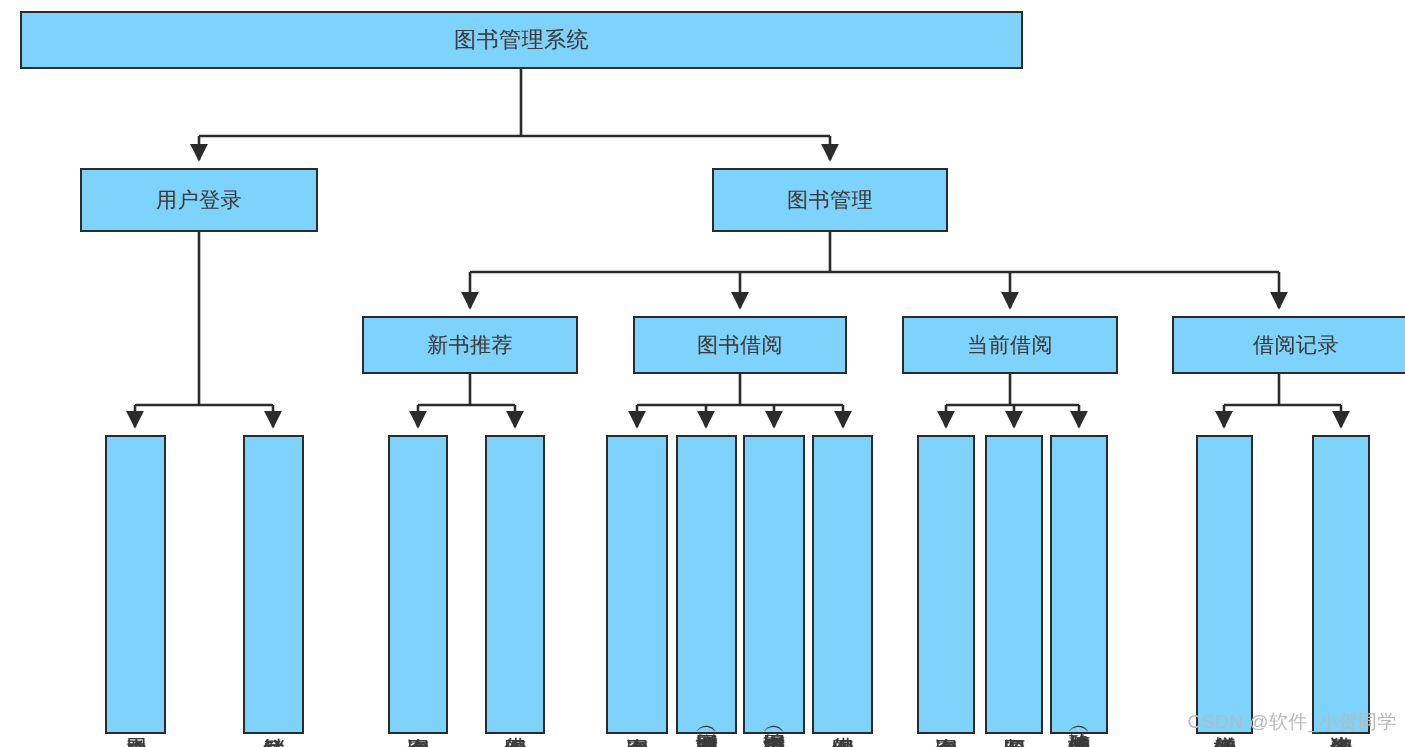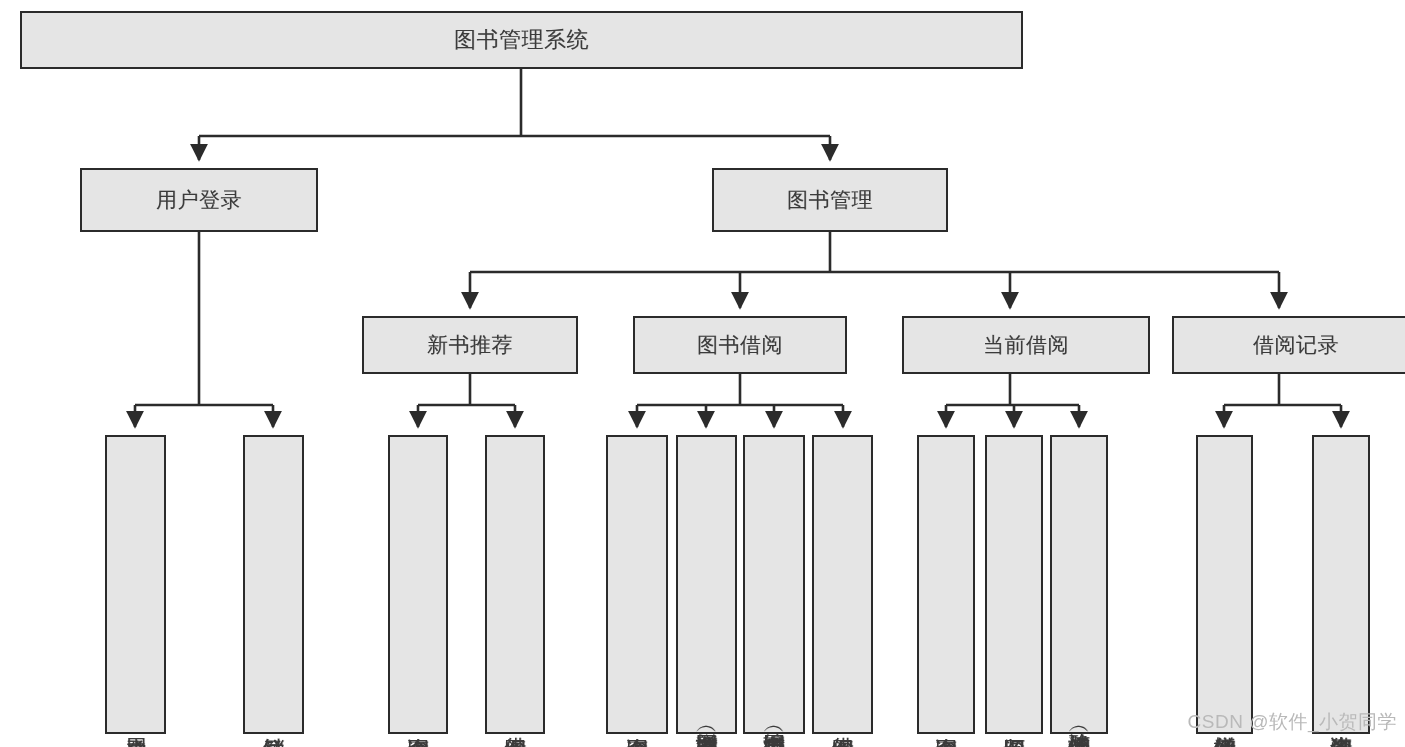--- a/index.html
+++ b/index.html
@@ -5,21 +5,21 @@
   html,body{margin:0;padding:0;background:#ffffff;}
   body{
     font-family:"Liberation Sans","DejaVu Sans",sans-serif;
     width:1405px;height:747px;position:relative;overflow:hidden;
   }
   #canvas{position:absolute;left:0;top:0;width:1405px;height:747px;}
   svg#wires{position:absolute;left:0;top:0;width:1405px;height:747px;}
   .node{
     position:absolute;
     box-sizing:border-box;
-    background:#e5e5e5;
+    background:#7dd3fc;
     border:2px solid #2b2b2b;
     display:flex;
     align-items:center;
     justify-content:center;
     color:#3c3c3c;
   }
   .node .lbl{
     display:block;
     line-height:1.05;
     letter-spacing:0.5px;
@@ -116,21 +116,21 @@
   <div class="node h" id="n-l2-1" style="left: 712px; top: 168px; width: 236px; height: 64px;">
     <span class="lbl">图书管理</span>
   </div>
 
   <div class="node h" id="n-l3-0" style="left: 362px; top: 316px; width: 216px; height: 58px;">
     <span class="lbl">新书推荐</span>
   </div>
   <div class="node h" id="n-l3-1" style="left: 633px; top: 316px; width: 214px; height: 58px;">
     <span class="lbl">图书借阅</span>
   </div>
-  <div class="node h" id="n-l3-2" style="left: 902px; top: 316px; width: 248px; height: 58px; text-align: right;">
+  <div class="node h" id="n-l3-2" style="left: 902px; top: 316px; width: 216px; height: 58px; text-align: right;">
     <span class="lbl">当前借阅</span>
   </div>
   <div class="node h" id="n-l3-3" style="left: 1172px; top: 316px; width: 248px; height: 58px;">
     <span class="lbl">借阅记录</span>
   </div>
 
   <div class="node leaf" id="n-lf-0" style="left: 105px; top: 435px; width: 61px; height: 299px;">
     <span class="lbl">用户登录</span>
   </div>
   <div class="node leaf" id="n-lf-1" style="left: 243px; top: 435px; width: 61px; height: 299px;">

